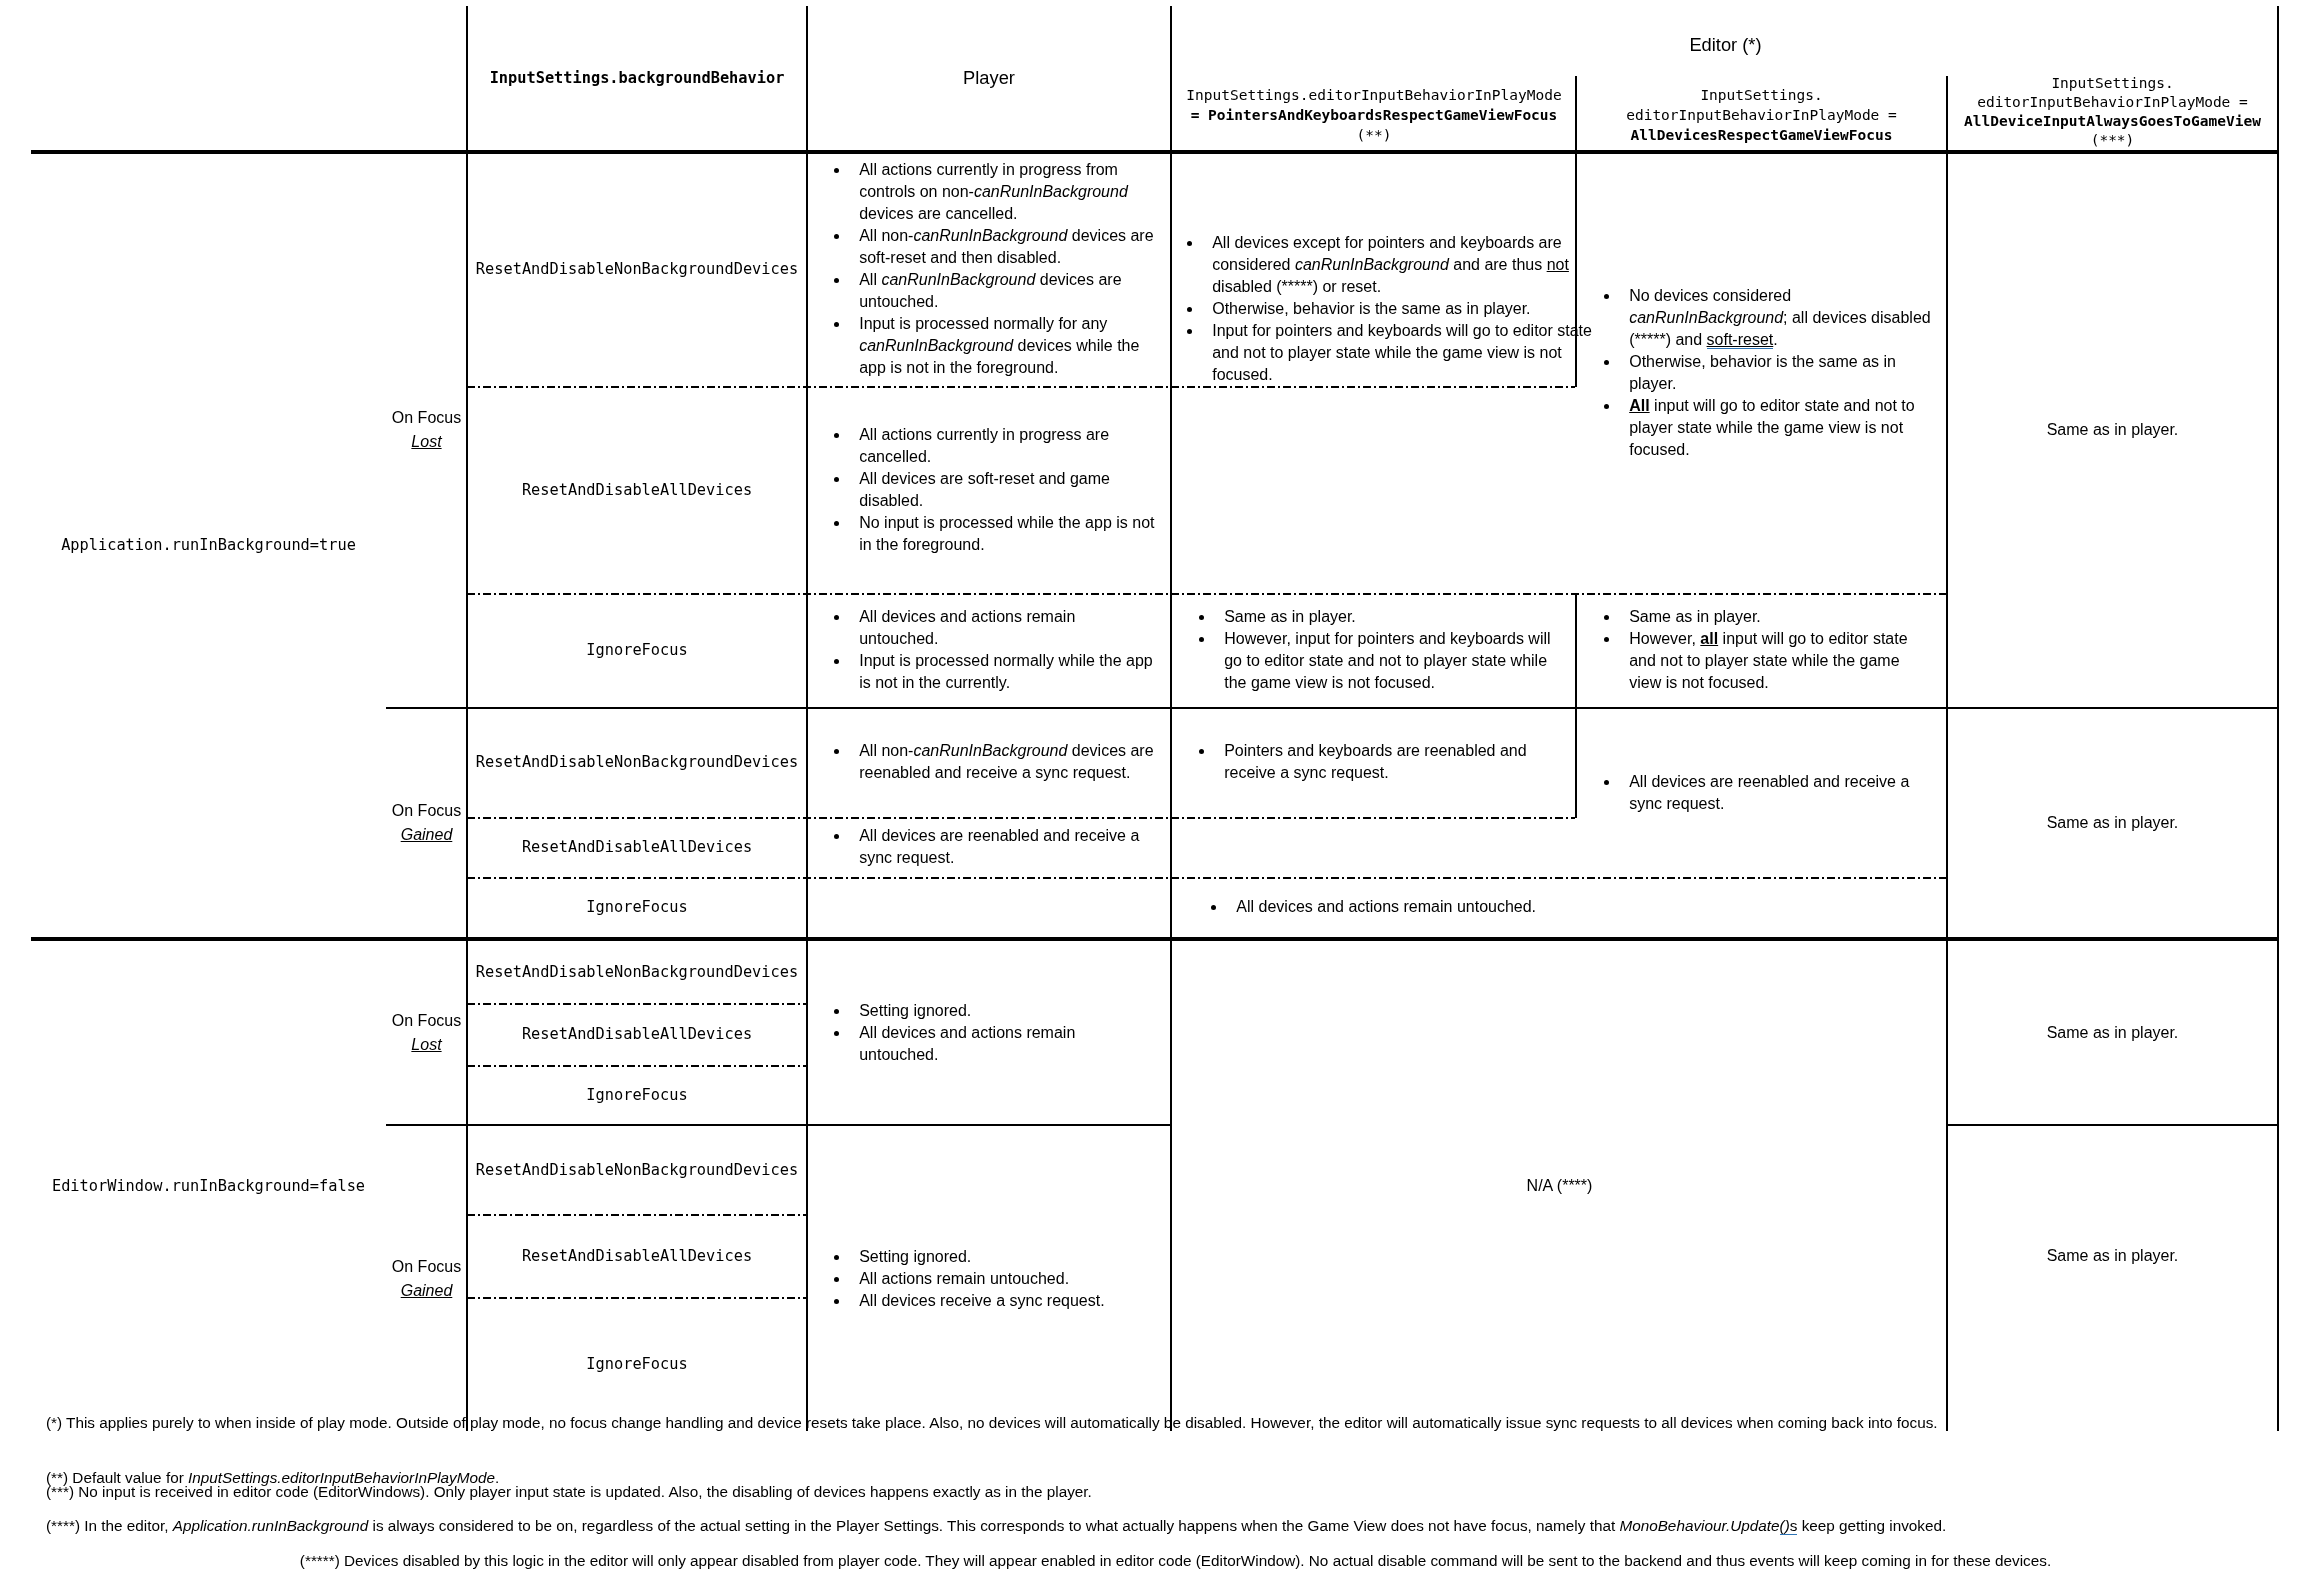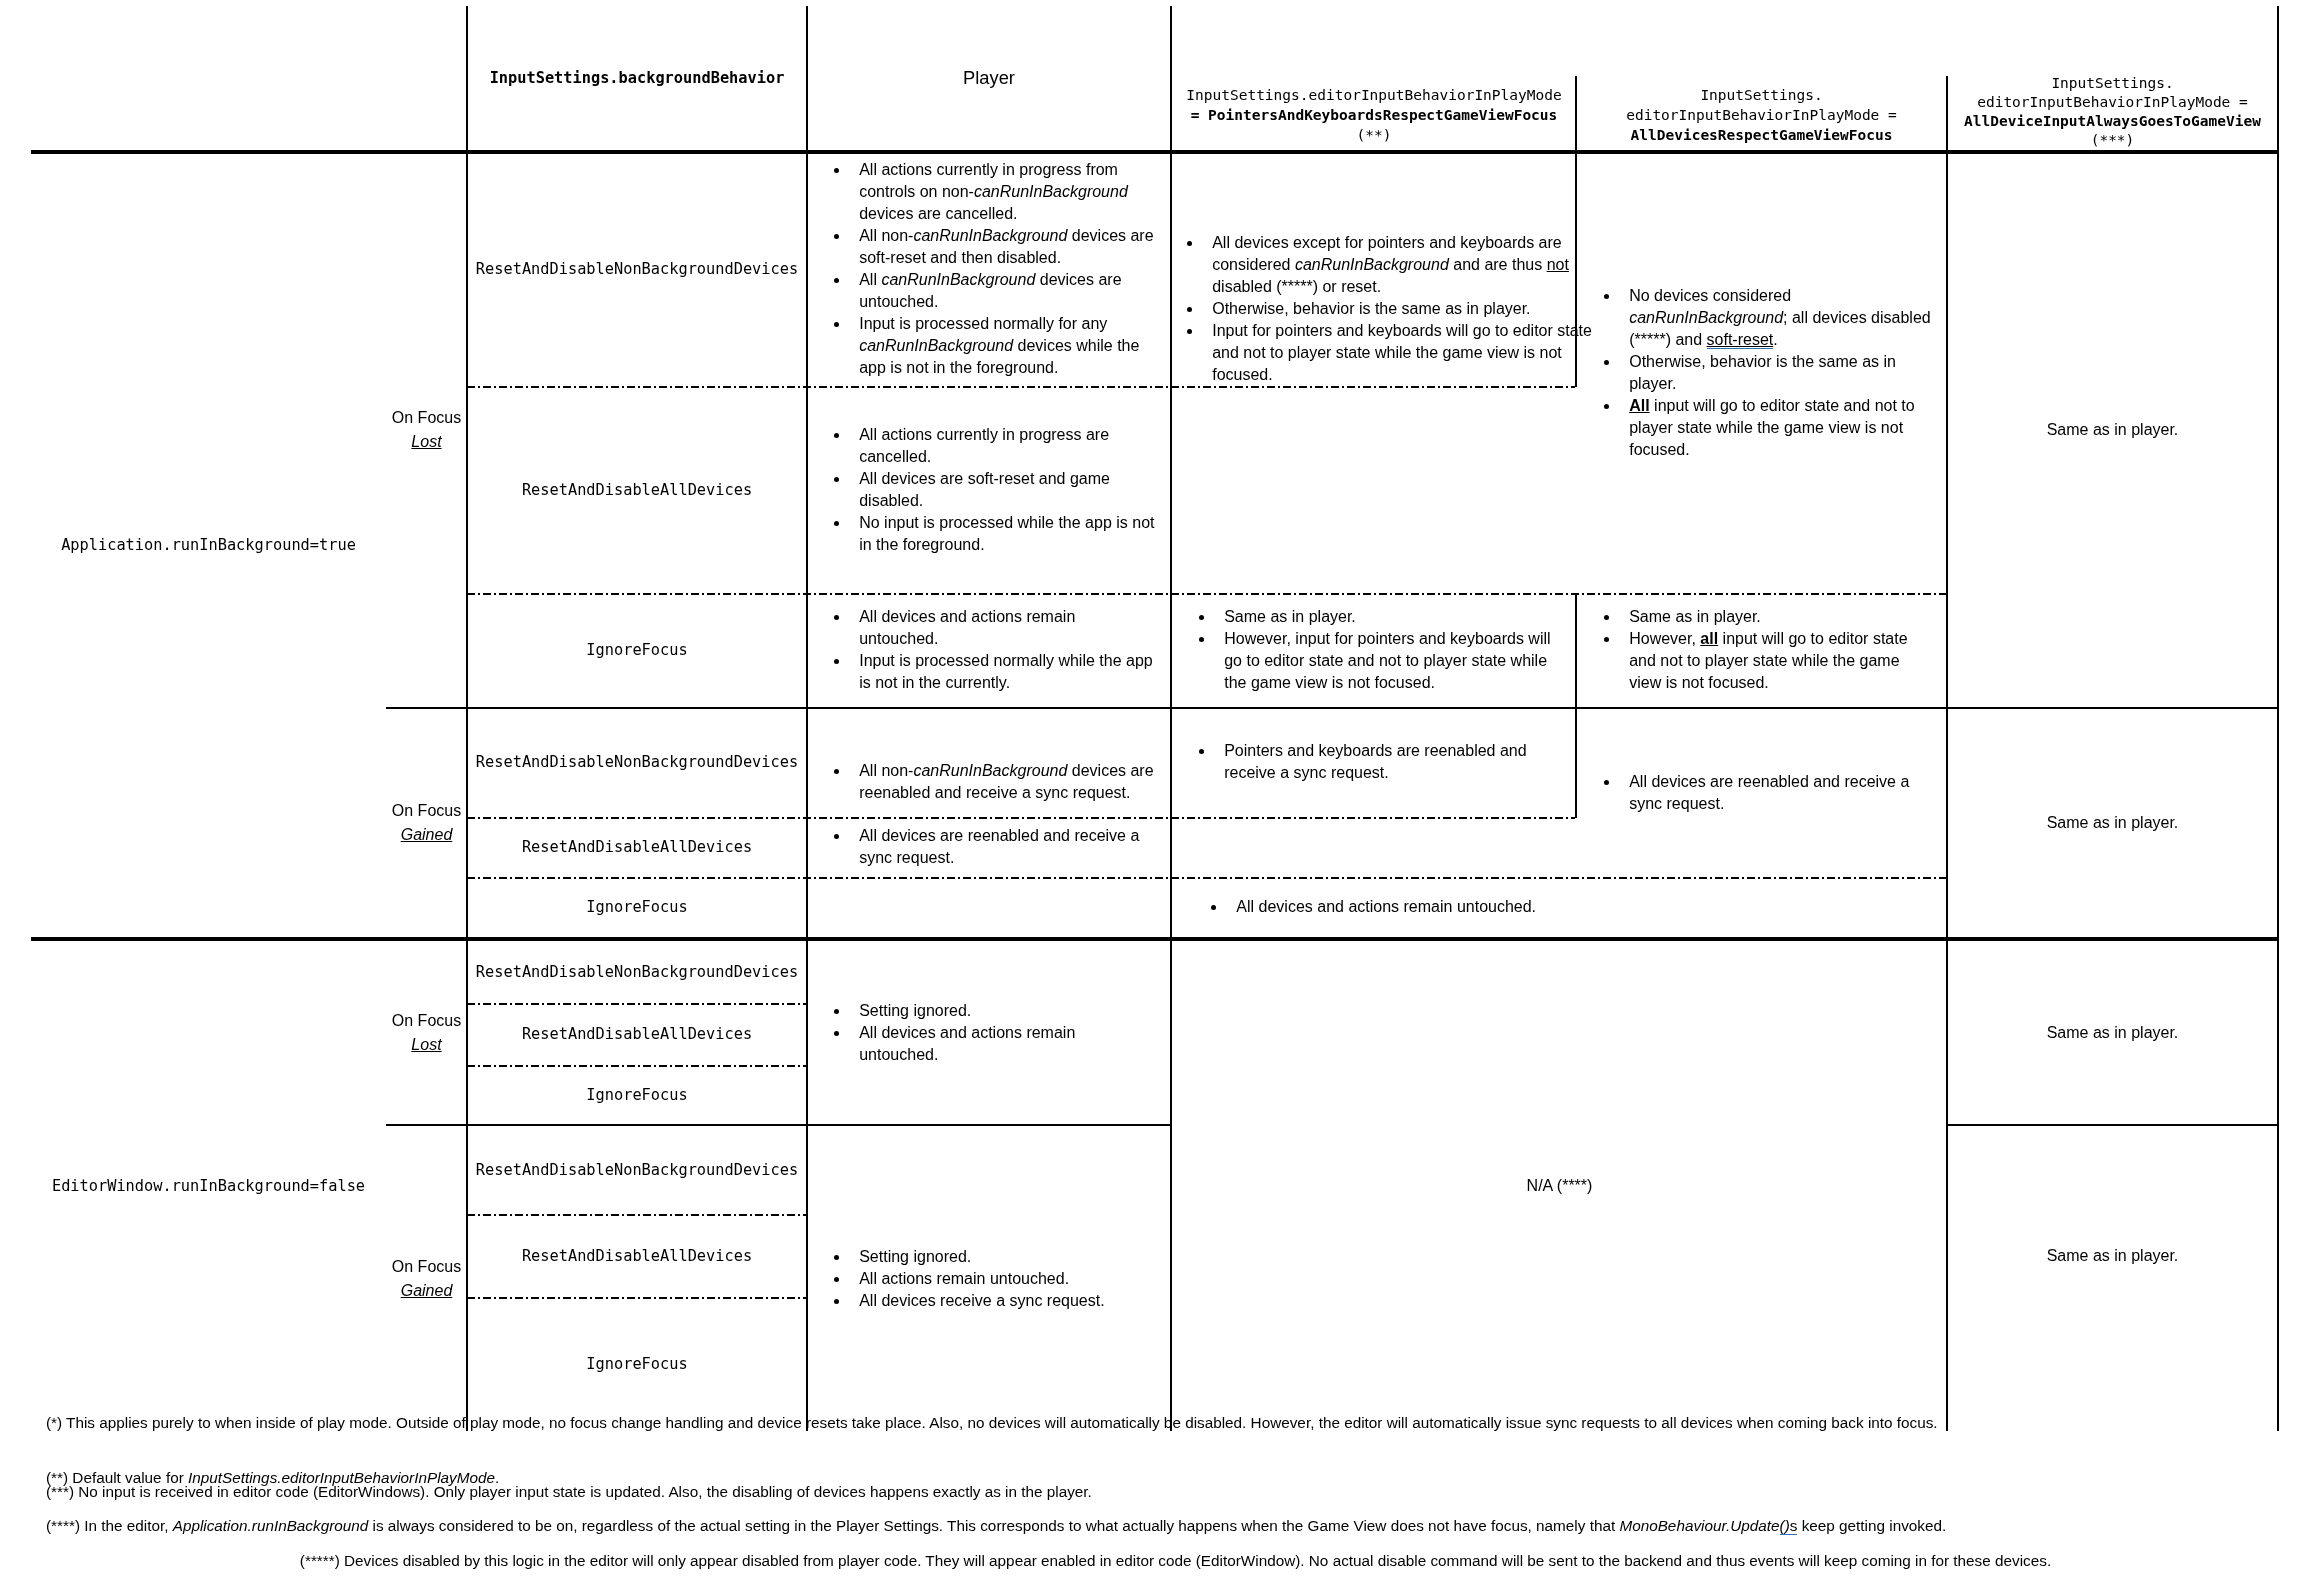--- a/index.html
+++ b/index.html
@@ -51,20 +51,21 @@
   <div class="dline" style="left:467px;top:593px;width:1479px;"></div>
   <div class="dline" style="left:467px;top:817px;width:1108px;"></div>
   <div class="dline" style="left:467px;top:877px;width:1479px;"></div>
   <div class="dline" style="left:467px;top:1003px;width:339px;"></div>
   <div class="dline" style="left:467px;top:1065px;width:339px;"></div>
   <div class="dline" style="left:467px;top:1214px;width:339px;"></div>
   <div class="dline" style="left:467px;top:1297px;width:339px;"></div>
 
   <div class="cell ccenter mono bgb" style="left:467px;top:6.1px;width:340px;height:144px;font-weight:bold;">InputSettings.backgroundBehavior</div>
   <div class="cell ccenter hdrbig" style="left:807px;top:6.1px;width:364px;height:144px;">Player</div>
+  <div class="cell ccenter hdrbig" style="left:1172px;top:27.5px;width:1107px;height:34px;">Editor (*)</div>
   <div class="cell ccenter mono hdrmono" style="left:1173px;top:79px;width:402px;height:71px;">
     <div>
       <div>InputSettings.editorInputBehaviorInPlayMode</div>
       <div class="b">= PointersAndKeyboardsRespectGameViewFocus</div>
       <div>(**)</div>
     </div>
   </div>
   <div class="cell ccenter mono hdrmono" style="left:1577px;top:79px;width:369px;height:71px;">
     <div>
       <div>InputSettings.</div>
@@ -157,21 +158,21 @@
         <li><span>However, input for pointers and keyboards will go to editor state and not to player state while the game view is not focused.</span></li>
       </ul>
     </div>
   <div class="cell bullets vcenter" style="left:1577px;top:593px;width:371px;height:114px;">
       <ul>
         <li><span>Same as in player.</span></li>
         <li><span>However, </span><span style="font-weight: bold; text-decoration: underline;">all</span><span> input will go to editor state and not to player state while the game view is not focused.</span></li>
       </ul>
     </div>
 
-  <div class="cell bullets vcenter" style="left:807px;top:728px;width:364px;height:108px;">
+  <div class="cell bullets vcenter" style="left:807px;top:708px;width:364px;height:108px;">
       <ul>
         <li><span>All non-</span><span style="font-style: italic;">canRunInBackground</span><span> devices are reenabled and receive a sync request.</span></li>
       </ul>
     </div>
   <div class="cell bullets vcenter" style="left:1172px;top:708px;width:405px;height:108px;">
       <ul>
         <li><span>Pointers and keyboards are reenabled and receive a sync request.</span></li>
       </ul>
     </div>
   <div class="cell bullets vcenter" style="left:1577px;top:708px;width:371px;height:169px;">

